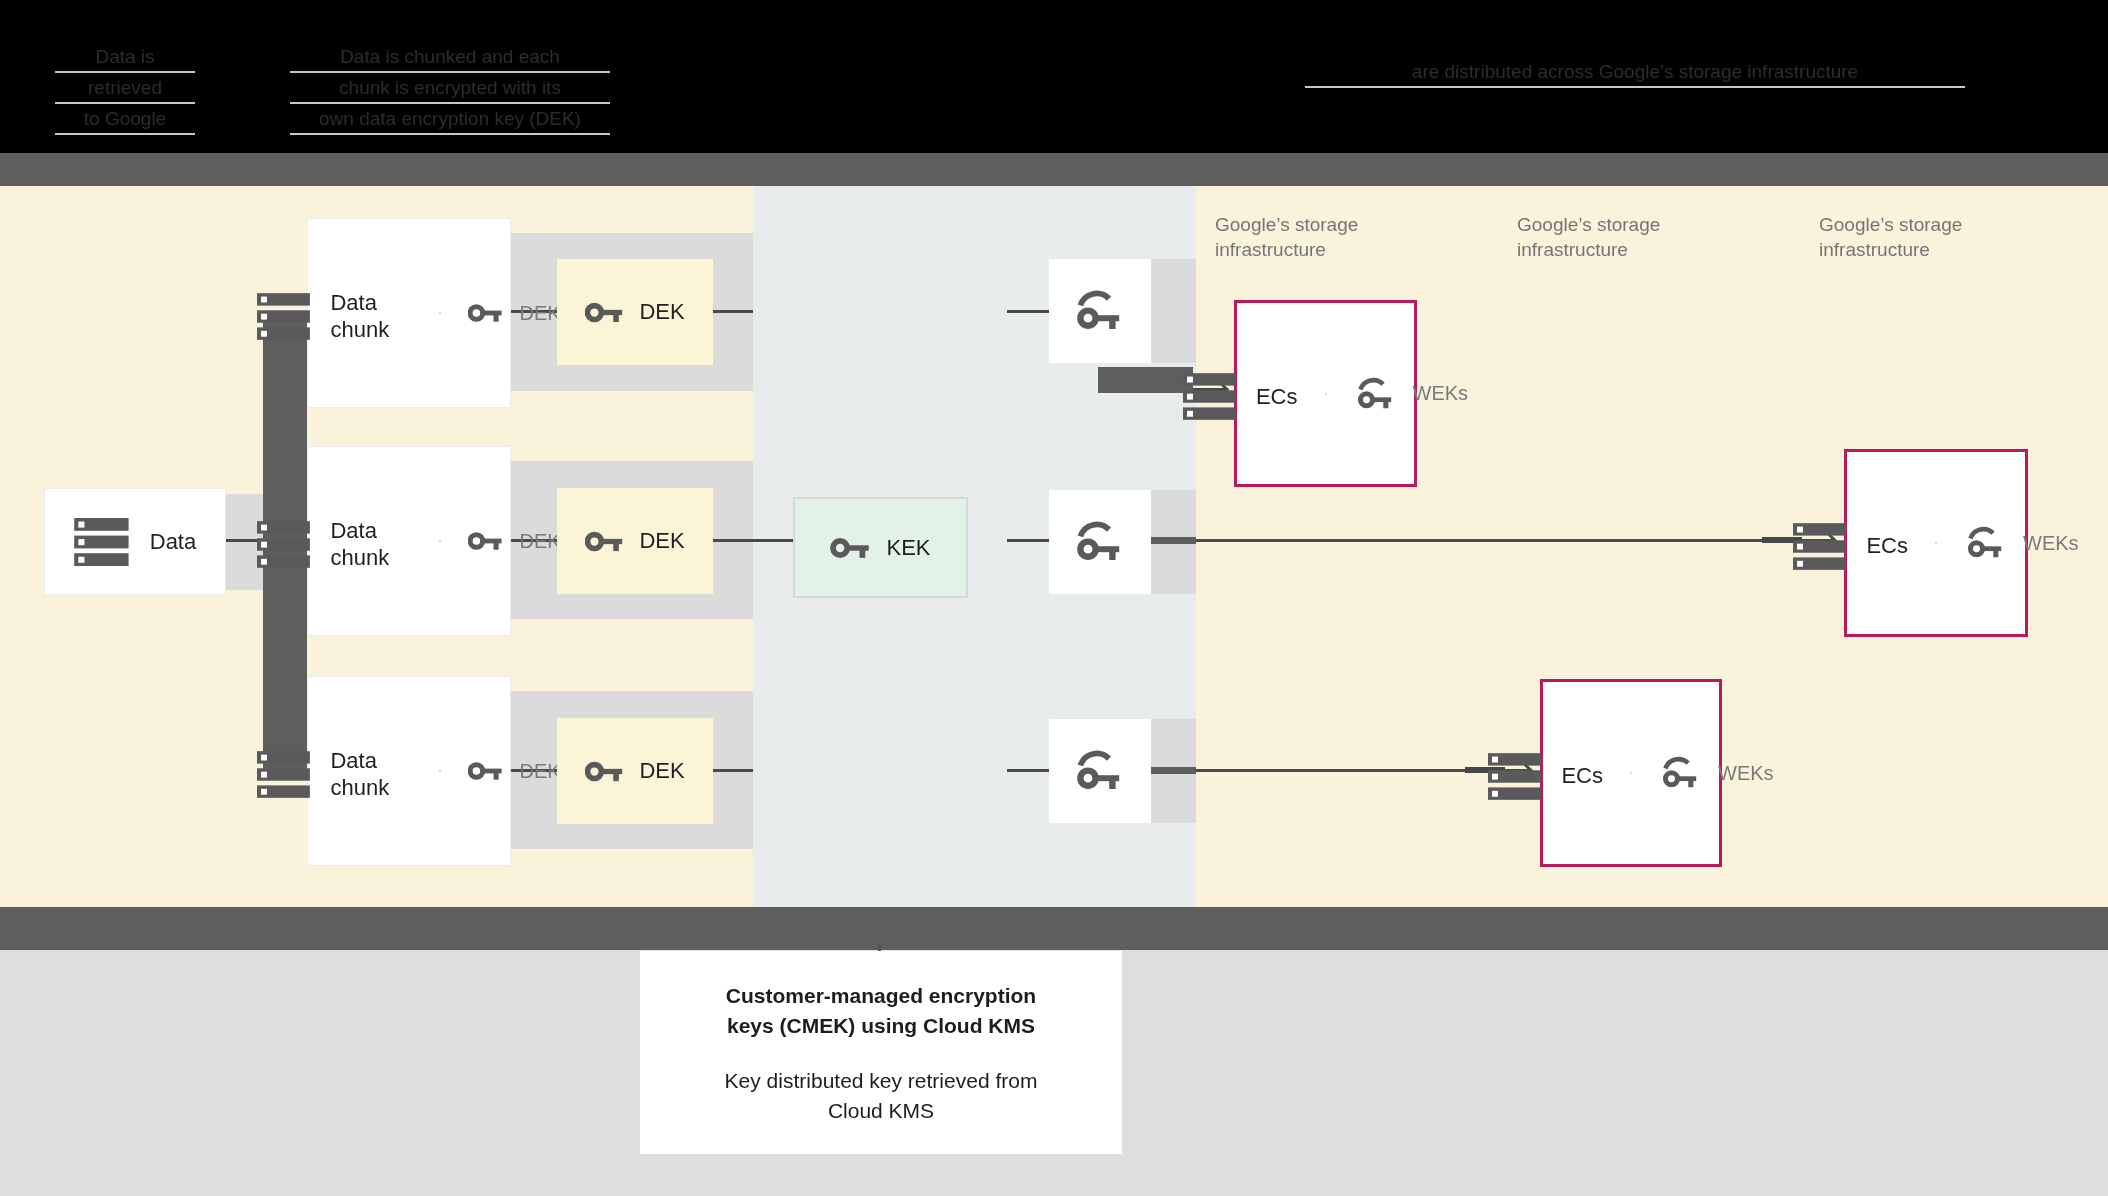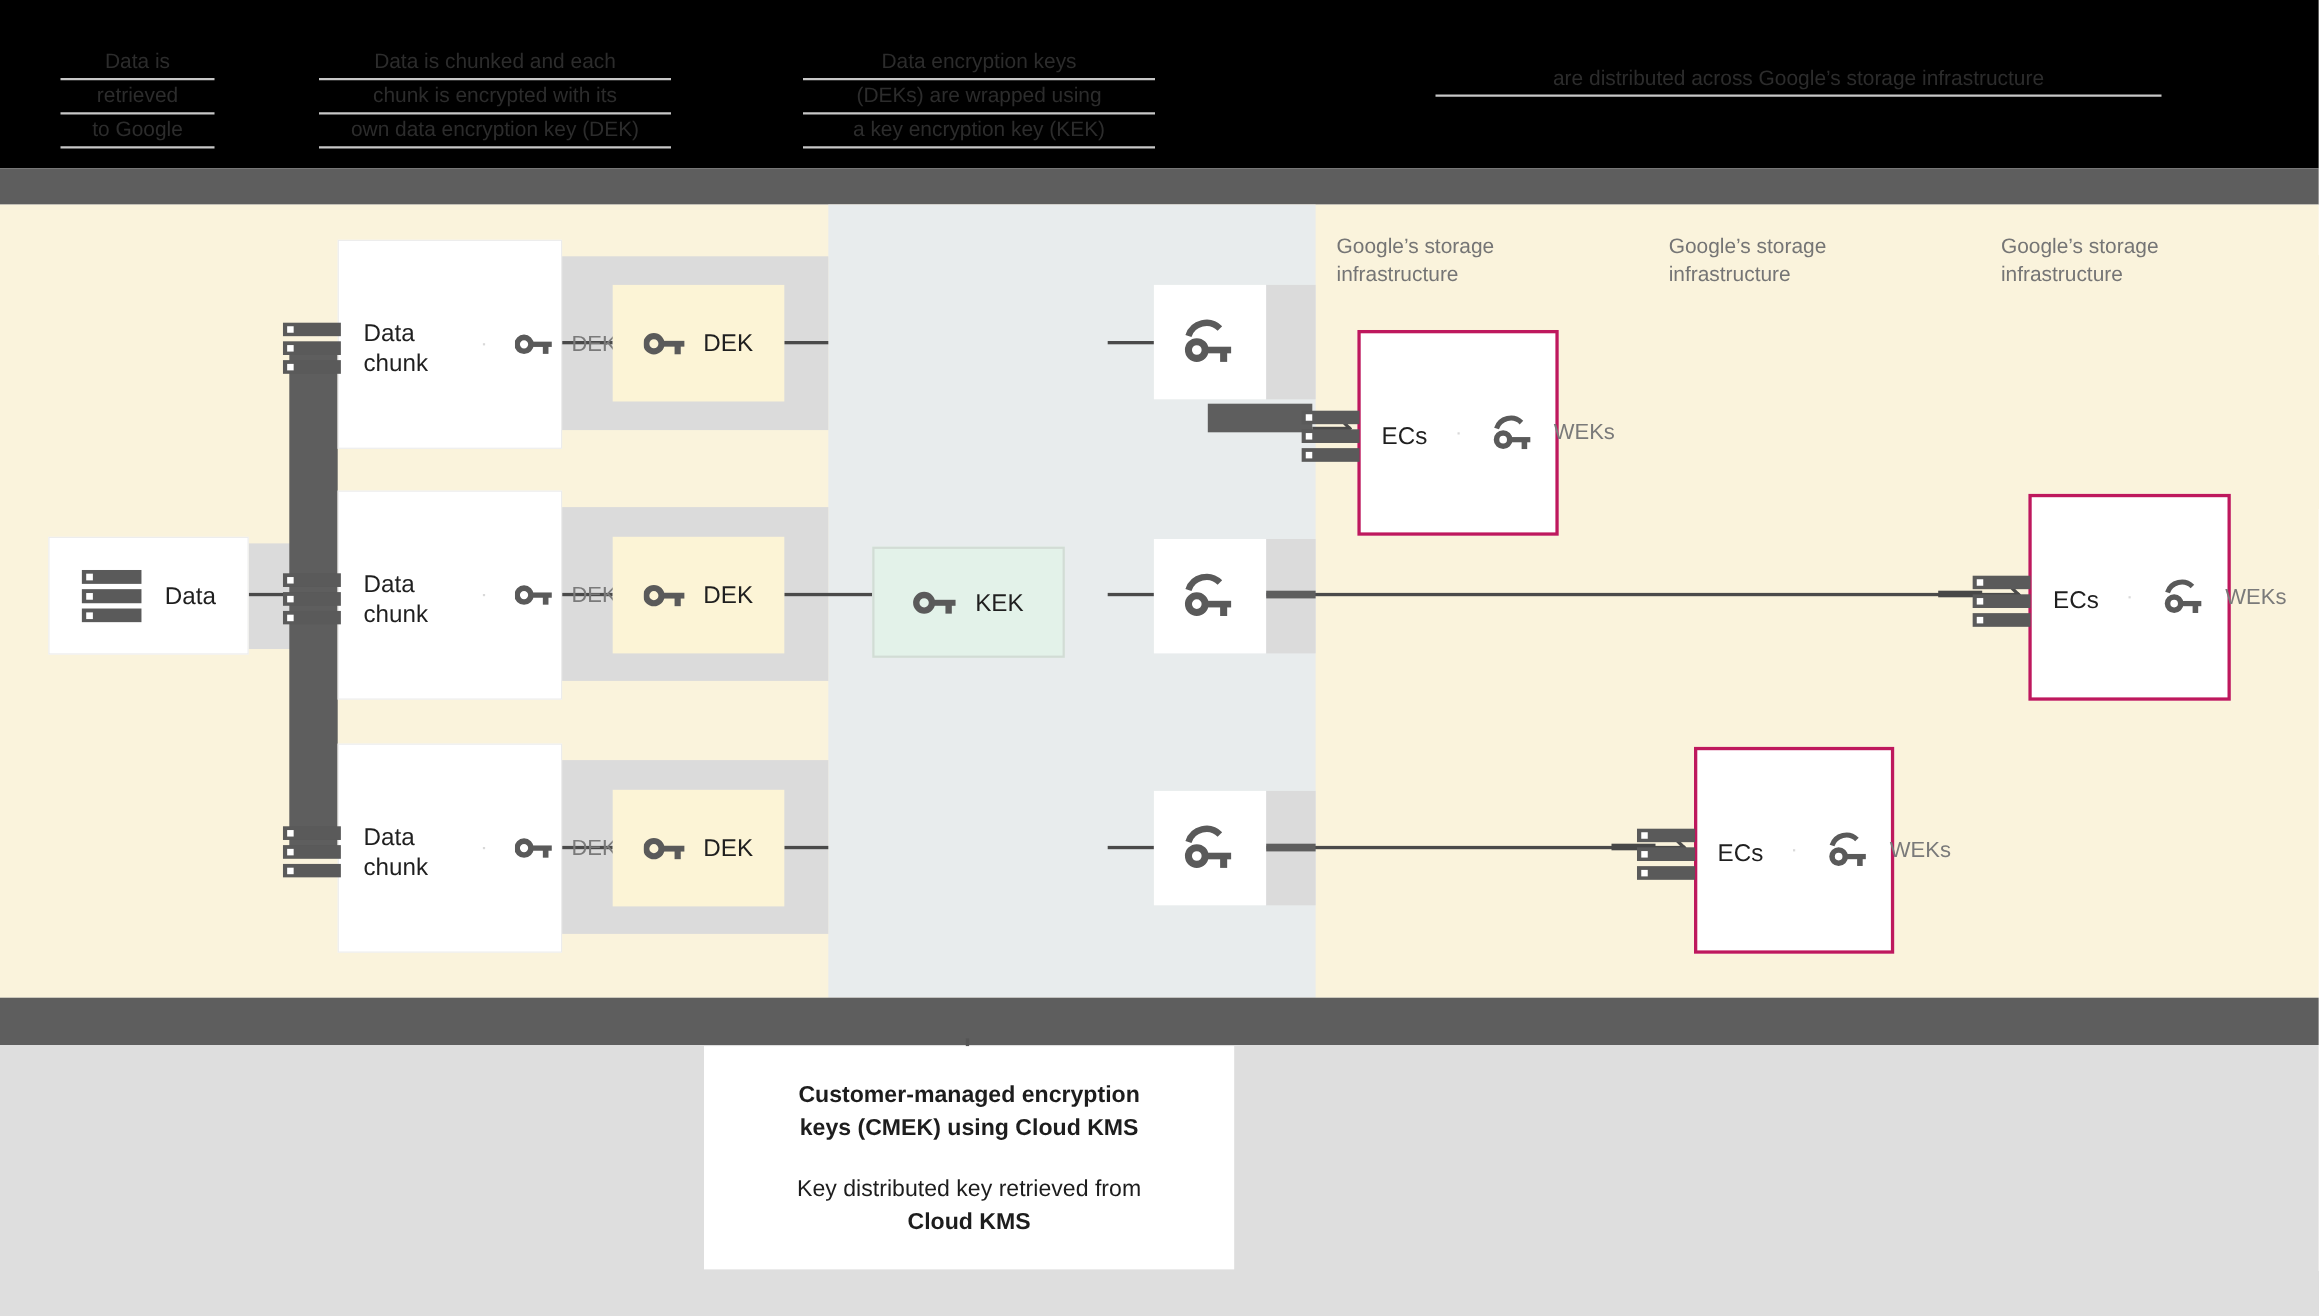--- a/index.html
+++ b/index.html
@@ -60,21 +60,21 @@
 
   .storelabel{position:absolute;width:210px;font-size:19px;line-height:25px;color:var(--text-gray);}
 
   .ah{position:absolute;width:15px;height:15px;border-top:3px solid var(--line);border-right:3px solid var(--line);transform:rotate(45deg);}
 
   
   .footer{position:absolute;left:0;top:950px;width:2108px;height:246px;background:var(--footer-gray);padding-left:36px;}
   .caption{position:absolute;left:640px;top:1px;width:482px;height:203px;background:#fff;text-align:center;padding-top:30px;}
   .cap-title{font-weight:bold;font-size:21px;line-height:30px;color:#1d1d1d;padding:0 60px;}
   .cap-p2{margin-top:25px;font-size:21px;line-height:30px;color:#1d1d1d;}
-  .cap-b{font-weight:bold;}
+  .cap-b{font-weight:normal;}
   .stub{position:absolute;background:#555;}
 </style>
 </head>
 <body>
 
 <svg width="0" height="0" style="position:absolute" aria-hidden="true">
   <defs>
     <symbol id="ic-stack" viewBox="0 0 36 30">
       <rect x="0" y="0" width="34" height="8" fill="currentColor"></rect>
       <rect x="2.6" y="2.2" width="3.8" height="3.8" fill="#fff"></rect>
@@ -103,25 +103,20 @@
     <div class="hdr-col" style="left:55px;top:42px;width:140px;">
       <span class="hdr-line">Data is</span>
       <span class="hdr-line">retrieved</span>
       <span class="hdr-line">to Google</span>
     </div>
     <div class="hdr-col" style="left:290px;top:42px;width:320px;">
       <span class="hdr-line">Data is chunked and each</span>
       <span class="hdr-line">chunk is encrypted with its</span>
       <span class="hdr-line">own data encryption key (DEK)</span>
     </div>
-    <div class="hdr-col" style="left:730px;top:42px;width:320px;">
-      <span class="hdr-line">Data encryption keys</span>
-      <span class="hdr-line">(DEKs) are wrapped using</span>
-      <span class="hdr-line">a key encryption key (KEK)</span>
-    </div>
     <div class="hdr-col" style="left:1305px;top:57px;width:660px;">
       <span class="hdr-line">are distributed across Google’s storage infrastructure</span>
     </div>
   </div>
 
   <div class="band top"></div>
 
   <div class="diagram">
     <div class="kms-section"></div>
 

